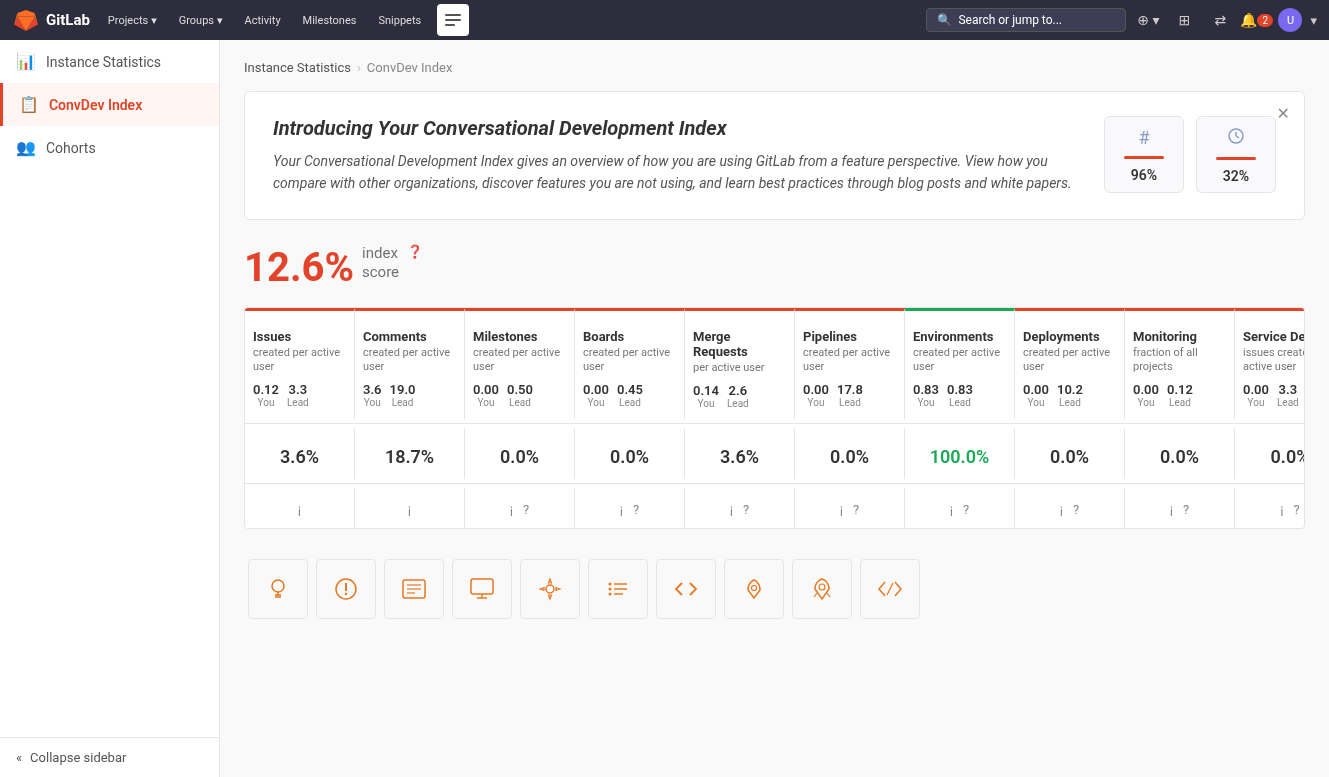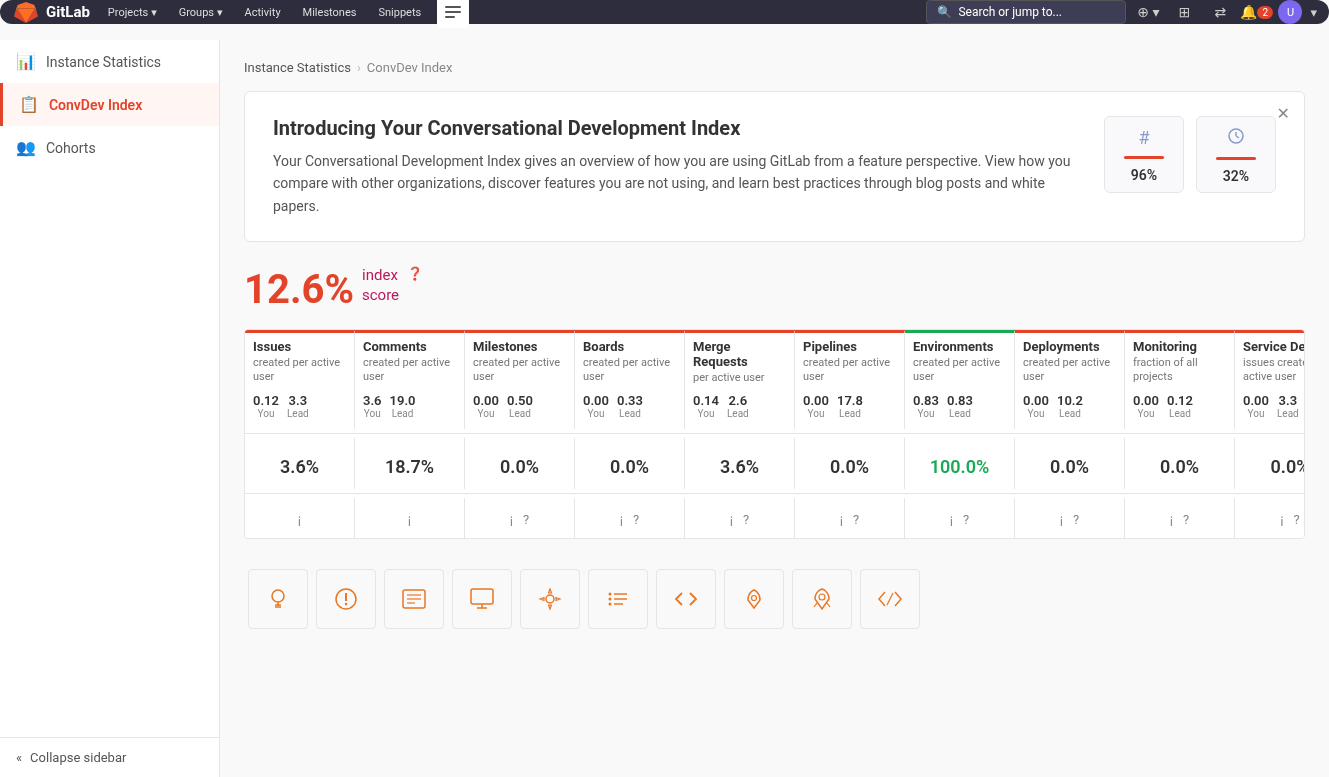--- a/index.html
+++ b/index.html
@@ -1,26 +1,26 @@
 <!DOCTYPE html>
 <html><head>
   <meta charset="utf-8">
   <style>
     * { box-sizing: border-box; margin: 0; padding: 0; }
     body { font-family: -apple-system, BlinkMacSystemFont, 'Segoe UI', Roboto, sans-serif; background: #f9f9f9; color: #333; font-size: 13px; }
 
     
     .topnav {
       background: #2d2d3e;
-      height: 24px;
+      height: 40px;
       display: flex;
       align-items: center;
       padding: 0 12px;
       gap: 8px;
-      position: fixed; top: 0; left: 0; right: 0; z-index: 100; border-radius: 15px;
+      position: fixed; top: 0; left: 0; right: 0; z-index: 100;
     }
     .topnav-logo { display: flex; align-items: center; gap: 6px; color: #fff; font-weight: 700; font-size: 15px; }
     .topnav-logo svg { width: 28px; height: 28px; }
     .topnav-items { display: flex; align-items: center; gap: 2px; }
     .topnav-item { color: #ddd; font-size: 11px; padding: 4px 10px; cursor: pointer; display: flex; align-items: flex-end; gap: 3px; border-radius: 3px; }
     .topnav-active-icon { background: #fff; border-radius: 4px; width: 32px; height: 32px; display: flex; align-items: center; justify-content: center; margin-left: 4px; }
     .topnav-right { margin-left: auto; display: flex; align-items: center; gap: 8px; }
     .search-box { background: #3d3d55; border: 1px solid #555; border-radius: 4px; color: #ccc; padding: 4px 10px; font-size: 12px; width: 200px; display: flex; align-items: center; gap: 6px; }
     .topnav-icon-btn { color: #ccc; width: 28px; height: 28px; display: flex; align-items: center; justify-content: center; cursor: pointer; font-size: 14px; }
     .badge { background: #e24329; color: #fff; border-radius: 10px; font-size: 10px; padding: 1px 5px; }
@@ -72,21 +72,21 @@
       margin-bottom: 24px;
       position: relative;
       display: flex;
       gap: 32px;
       align-items: flex-start;
     }
     .intro-close {
       position: absolute; top: 12px; right: 14px;
       cursor: pointer; color: #888; font-size: 16px;
     }
-    .intro-text { flex: 1; }
+    .intro-text { flex: 1; font-style: italic; }
     .intro-text h2 { font-size: 20px; font-weight: 700; color: #333; margin-bottom: 10px; }
     .intro-text p { color: #555; font-size: 14px; line-height: 1.6; }
     .intro-cards { display: flex; gap: 12px; }
     .mini-card {
       background: #f9f9fb;
       border: 1px solid #e5e5e5;
       border-radius: 6px;
       width: 80px;
       padding: 10px 8px 8px;
       display: flex;
@@ -94,21 +94,21 @@
       align-items: center;
       gap: 8px;
     }
     .mini-card-icon { font-size: 18px; color: #8b9bc8; }
     .mini-card-bar { width: 40px; height: 3px; background: #e24329; border-radius: 2px; }
     .mini-card-pct { font-size: 14px; font-weight: 600; color: #333; }
 
     
     .index-score { display: flex; gap: 8px; margin-bottom: 16px; }
     .index-score-num { font-size: 40px; font-weight: 700; color: #e24329; }
-    .index-score-label { font-size: 15px; color: #be185d; line-height: 1.3; }
+    .index-score-label { font-size: 15px; color: #737373; line-height: 1.3; }
     .index-score-help { color: #888; font-size: 13px; cursor: pointer; }
 
     
     .metrics-table {
       background: #fff;
       border: 1px solid #e5e5e5;
       border-radius: 4px;
       overflow-x: auto;
       margin-bottom: 20px;
     }
@@ -121,21 +121,21 @@
       border-right: 1px solid #e5e5e5;
       padding: 10px 8px 8px;
       display: flex;
       flex-direction: column;
       gap: 0;
     }
     .metric-cell:last-child { border-right: none; }
 
     .metric-header {
       border-top: 3px solid #e24329;
-      padding-top: 6px;
+      padding-top: 18px;
     }
     .metric-header.green { border-top-color: #1aaa55; }
 
     .metric-title { font-weight: 700; font-size: 13px; color: #333; margin-bottom: 2px; }
     .metric-subtitle { font-size: 11px; color: #777; line-height: 1.3; }
 
     .metric-values { display: flex; gap: 8px; margin-top: 8px; margin-bottom: 2px; }
     .metric-val-group { display: flex; flex-direction: column; align-items: center; }
     .metric-val { font-size: 13px; font-weight: 600; color: #333; }
     .metric-val-label { font-size: 10px; color: #888; }
@@ -322,21 +322,21 @@
         </div>
         <div class="metric-cell metric-header">
           <div class="metric-title">Boards</div>
           <div class="metric-subtitle">created per active user</div>
           <div class="metric-values">
             <div class="metric-val-group">
               <div class="metric-val">0.00</div>
               <div class="metric-val-label">You</div>
             </div>
             <div class="metric-val-group">
-              <div class="metric-val">0.33</div>
+              <div class="metric-val">0.45</div>
               <div class="metric-val-label">Lead</div>
             </div>
           </div>
         </div>
         <div class="metric-cell metric-header">
           <div class="metric-title">Merge Requests</div>
           <div class="metric-subtitle">per active user</div>
           <div class="metric-values">
             <div class="metric-val-group">
               <div class="metric-val">0.14</div>

